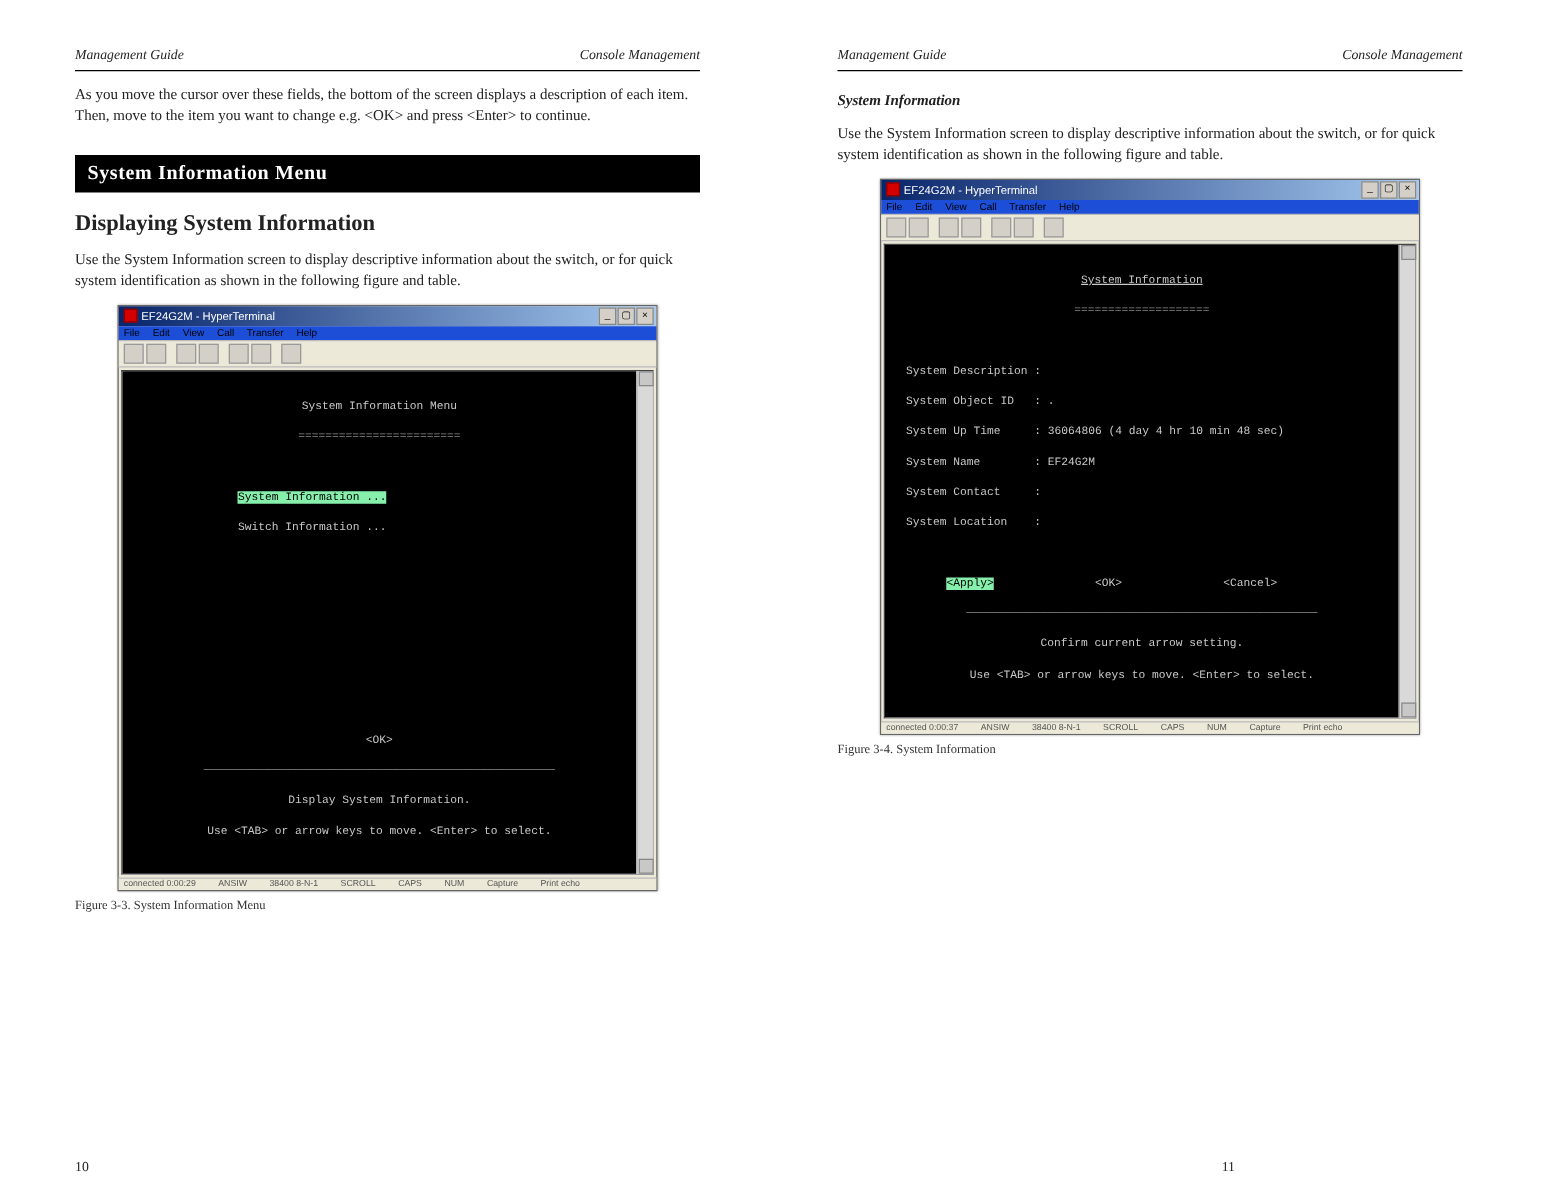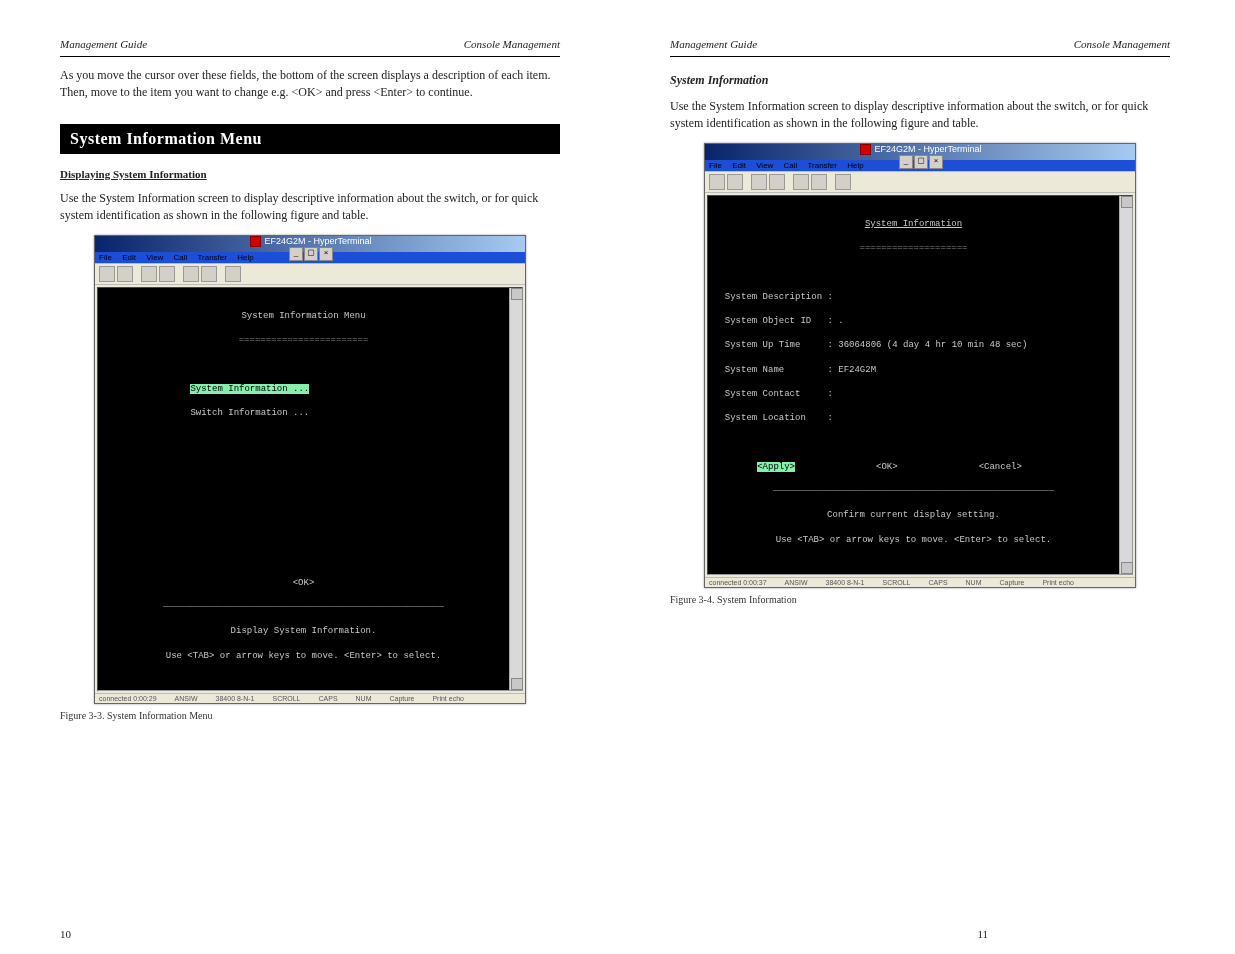--- a/index.html
+++ b/index.html
@@ -44,24 +44,23 @@
   .section-bar {
     background:#000;
     color:#fff;
     font-size:16px;
     font-weight:bold;
     padding:6px 10px;
     margin:22px 0 8px 0;
     letter-spacing:0.5px;
   }
   .sub-h {
-    font-size:11px;
+    font-size:18px;
     font-weight:bold;
     margin:14px 0 4px 0;
-    text-decoration:underline;
   }
   .sub-h-it {
     font-style:italic;
     font-size:12px;
     font-weight:bold;
     margin:16px 0 6px 0;
   }
   .figcap {
     font-size:10px;
     margin-top:6px;
@@ -87,21 +86,20 @@
   }
   .ht-titlebar {
     height:16px;
     background:linear-gradient(to right,#08246b,#a6caf0);
     color:#fff;
     display:flex;
     align-items:center;
     justify-content:space-between;
     padding:0 2px 0 4px;
     font-size:9px;
-    flex-direction:column;
   }
   .ht-titlebar .ti { display:flex; align-items:center; gap:3px;}
   .ht-titlebar .ti .dot{
     width:9px;height:9px;background:#d40000;border:1px solid #800;
   }
   .ht-winbtns { display:flex; gap:1px; }
   .ht-winbtn {
     width:12px;height:12px;background:#d4d0c8;border:1px solid #888;
     font-size:8px; line-height:10px; text-align:center; color:#000;
   }
@@ -312,21 +310,21 @@
 <span class="row"> </span>
 <span class="row">  <span>System Description</span> : <span></span></span>
 <span class="row">  <span>System Object ID</span>   : <span>.</span></span>
 <span class="row">  <span>System Up Time</span>     : <span>36064806 (4 day 4 hr 10 min 48 sec)</span></span>
 <span class="row">  <span>System Name</span>        : <span>EF24G2M</span></span>
 <span class="row">  <span>System Contact</span>     : <span></span></span>
 <span class="row">  <span>System Location</span>    : <span></span></span>
 <span class="row"> </span>
 <span class="row">        <span class="hl">&lt;Apply&gt;</span>               <span>&lt;OK&gt;</span>               <span>&lt;Cancel&gt;</span></span>
 <span class="ctr rule">────────────────────────────────────────────────────</span>
-<span class="ctr">Confirm current display setting.</span>
+<span class="ctr">Confirm current arrow setting.</span>
 <span class="ctr">Use &lt;TAB&gt; or arrow keys to move. &lt;Enter&gt; to select.</span>
         </div>
         <div class="ht-vscroll"></div>
       </div>
       <div class="ht-status">
         <span>connected 0:00:37</span>
         <span>ANSIW</span>
         <span>38400 8-N-1</span>
         <span>SCROLL</span>
         <span>CAPS</span>

